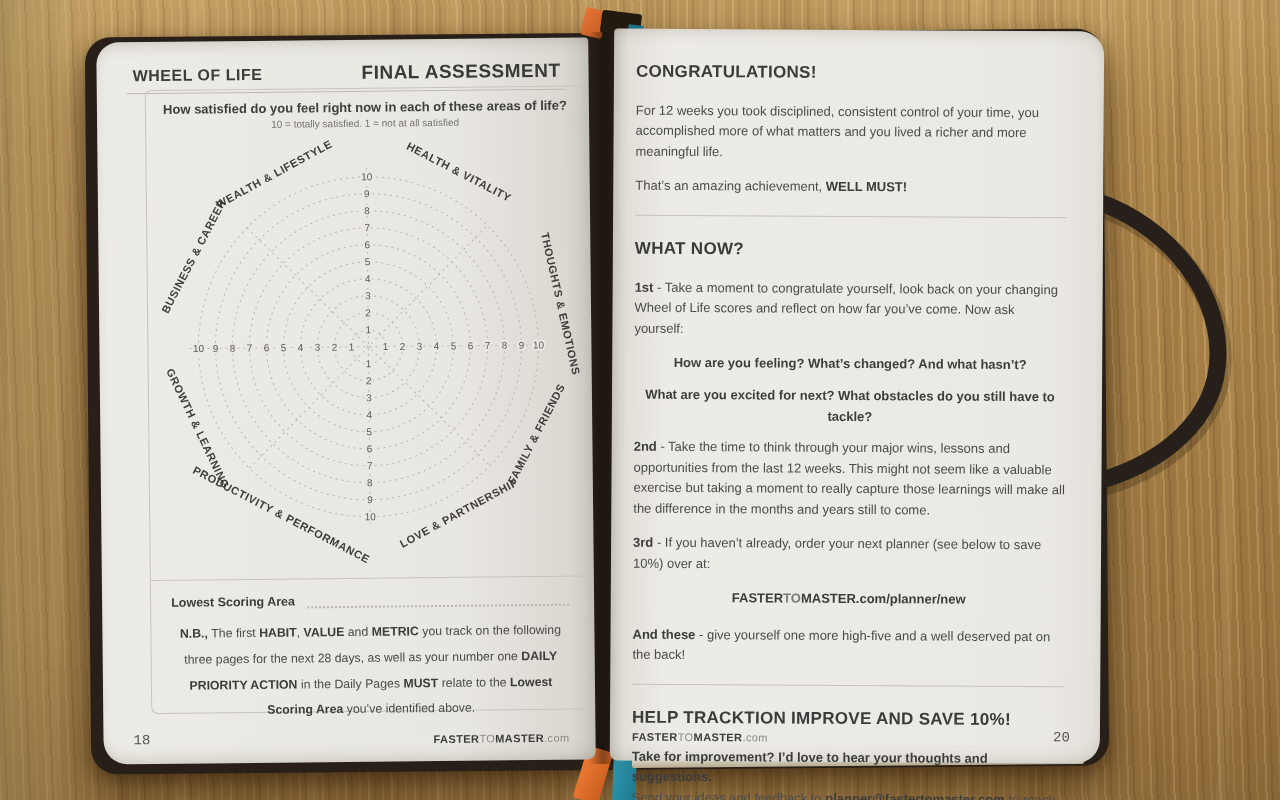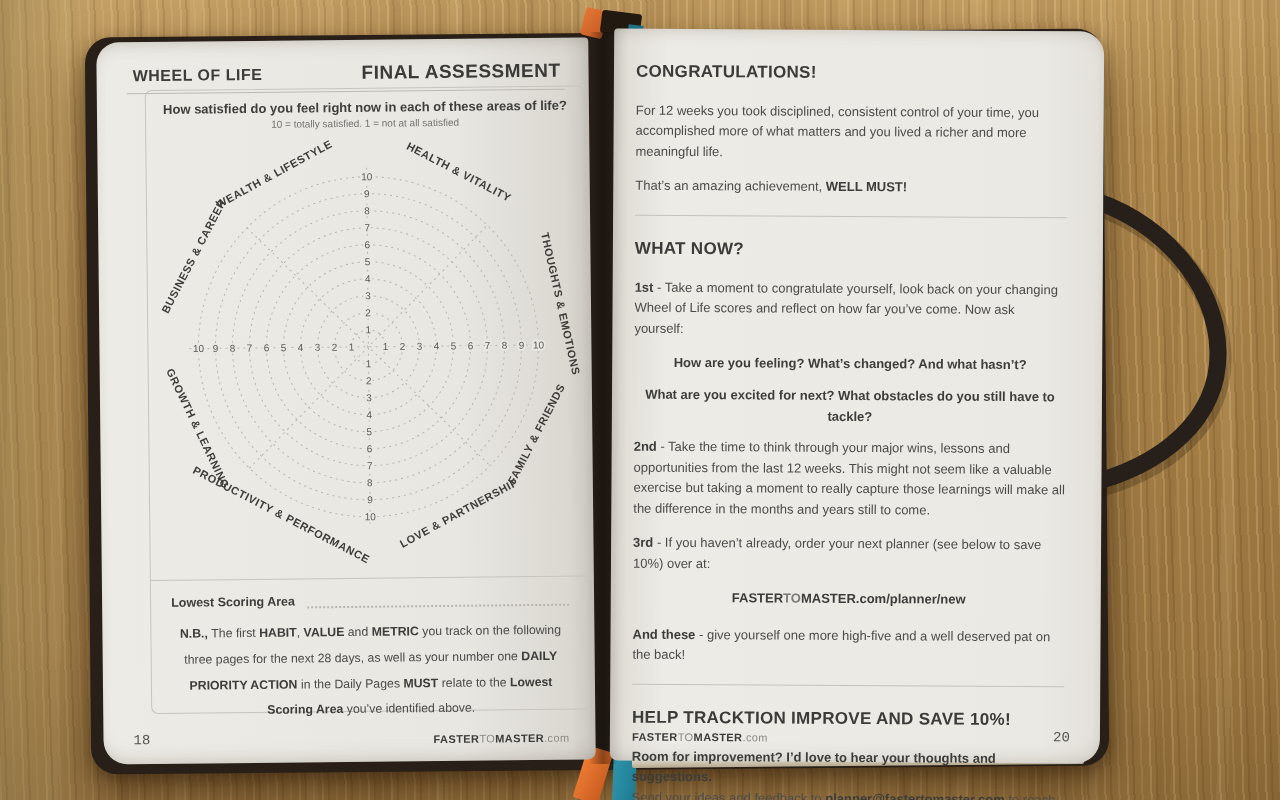--- a/index.html
+++ b/index.html
@@ -198,20 +198,20 @@
     <h2>WHAT NOW?</h2>
     <p><span class="run-b">1st</span><span class="run-n"> - Take a moment to congratulate yourself, look back on your changing Wheel of Life scores and reflect on how far you’ve come. Now ask yourself:</span></p>
     <p class="q">How are you feeling? What’s changed? And what hasn’t?</p>
     <p class="q">What are you excited for next? What obstacles do you still have to tackle?</p>
     <p><span class="run-b">2nd</span><span class="run-n"> - Take the time to think through your major wins, lessons and opportunities from the last 12 weeks. This might not seem like a valuable exercise but taking a moment to really capture those learnings will make all the difference in the months and years still to come.</span></p>
     <p><span class="run-b">3rd</span><span class="run-n"> - If you haven’t already, order your next planner (see below to save 10%) over at:</span></p>
     <p class="q url brand-inline"><span class="run-b">FASTER</span><span class="run-n">TO</span><span class="run-b">MASTER.com/planner/new</span></p>
     <p><span class="run-b">And these</span><span class="run-n"> - give yourself one more high-five and a well deserved pat on the back!</span></p>
     <hr>
     <h2>HELP TRACKTION IMPROVE AND SAVE 10%!</h2>
-    <p><span class="run-b">Room for improvement? I’d love to hear your thoughts and suggestions.</span><span class="run-n"></span><br><span class="run-n">Send your ideas and feedback to </span><span class="run-b">planner@fastertomaster.com</span><span class="run-n"> to reach me directly.</span></p>
+    <p><span class="run-b">Take for improvement? I’d love to hear your thoughts and suggestions.</span><span class="run-n"></span><br><span class="run-n">Send your ideas and feedback to </span><span class="run-b">planner@fastertomaster.com</span><span class="run-n"> to reach me directly.</span></p>
 
   </div>
   <div class="rp-footer">
     <span class="brand"><span class="run-b">FASTER</span><span class="run-n">TO</span><span class="run-b">MASTER</span><span class="run-n">.com</span></span>
     <span class="page-num">20</span>
   </div>
 </div>
 
 </body></html>

